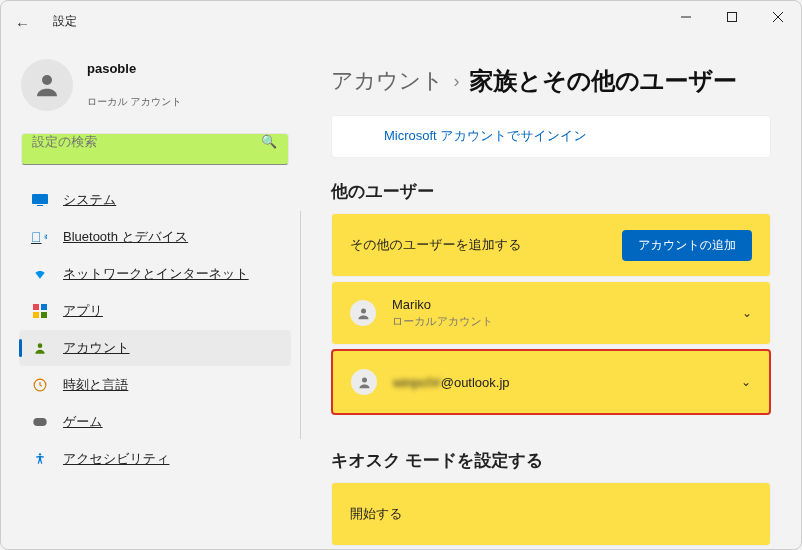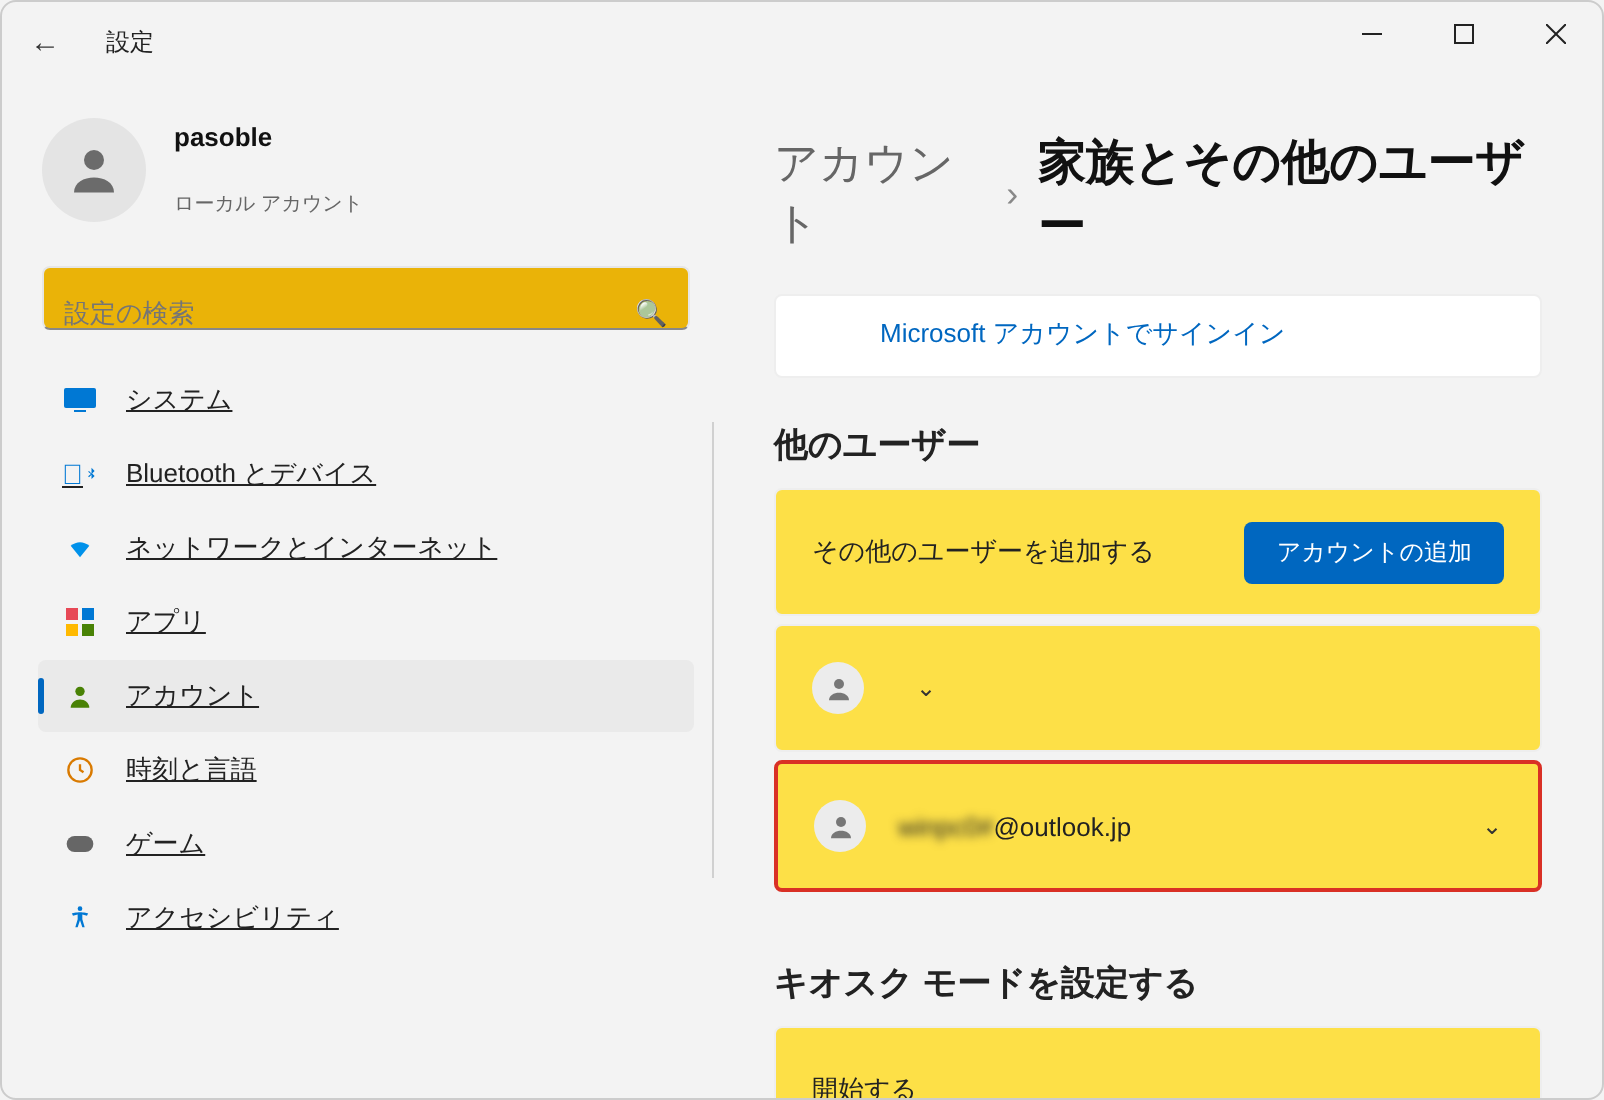--- a/index.html
+++ b/index.html
@@ -6,29 +6,29 @@
   body { width: 802px; height: 550px; background: #f3f3f3; overflow: hidden; position: relative; border: 1px solid #ccc; border-radius: 8px; }
   
   .titlebar { height: 40px; display: flex; align-items: center; padding-left: 14px; }
   .titlebar-back { width: 28px; font-size: 15px; color: #333; cursor: pointer; }
   .titlebar-title { font-size: 12px; color: #222; margin-left: 10px; }
   .window-controls { position: absolute; top: 0; right: 0; display: flex; }
   .win-btn { width: 46px; height: 32px; display: flex; align-items: center; justify-content: center; font-size: 10px; color: #222; }
   
   .content { display: flex; height: calc(100% - 40px); }
   
-  .sidebar { width: 356px; padding: 0 6px 0 14px; display: flex; flex-direction: column; position: relative; }
+  .sidebar { width: 300px; padding: 0 6px 0 14px; display: flex; flex-direction: column; position: relative; }
   .user-block { display: flex; align-items: center; padding: 18px 6px 22px 6px; }
   .avatar { width: 52px; height: 52px; border-radius: 50%; background: #e4e4e4; display: flex; align-items: center; justify-content: center; }
   .avatar svg { width: 30px; height: 30px; fill: #6b6b6b; }
   .user-text { margin-left: 14px; }
   .user-name { font-size: 13px; font-weight: 600; color: #111; }
   .user-sub { font-size: 10px; color: #666; margin-top: 19px; }
   
-  .search { margin: 0 6px 16px 6px; height: 32px; background: #eab308; border: 1px solid #e6e6e6; border-bottom: 1px solid #888; border-radius: 4px; display: flex; align-items: flex-end; padding: 0 10px; }
+  .search { margin: 0 6px 16px 6px; height: 32px; background: #bef264; border: 1px solid #e6e6e6; border-bottom: 1px solid #888; border-radius: 4px; display: flex; align-items: flex-start; padding: 0 10px; }
   .search input { flex: 1; border: none; outline: none; font-size: 13px; background: transparent; }
   .search-ico { font-size: 13px; color: #555; }
   
   .nav { overflow-y: auto; }
   .nav-item { height: 36px; display: flex; align-items: center; padding: 0 12px; border-radius: 4px; font-size: 13px; color: #222; cursor: pointer; margin: 1px 4px; position: relative; text-decoration: underline; }
   .nav-item.active { background: #eaeaea; }
   .nav-item.active::before { content: ""; position: absolute; left: 0; top: 9px; bottom: 9px; width: 3px; background: #0067c0; border-radius: 2px; }
   .nav-ico { width: 18px; height: 18px; margin-right: 14px; display: flex; align-items: center; justify-content: center; font-size: 14px; }
   
   .divider { position: absolute; right: 0; top: 170px; bottom: 110px; width: 1px; background: #d0d0d0; }
@@ -199,20 +199,24 @@
     </div>
 
     <div class="card">
       <div class="card-row">
         <div class="row-avatar">
             <svg viewBox="0 0 24 24">
               <circle cx="12" cy="8" r="4"></circle>
               <path d="M4 21c0-4 4-6 8-6s8 2 8 6"></path>
             </svg>
           </div>
+        <div class="card-text">
+          <div>Mariko</div>
+          <div class="card-sub">ローカルアカウント</div>
+        </div>
         <span class="chev">⌄</span>
       </div>
     </div>
 
     <div class="card highlight">
       <div class="card-row">
         <div class="row-avatar">
             <svg viewBox="0 0 24 24">
               <circle cx="12" cy="8" r="4"></circle>
               <path d="M4 21c0-4 4-6 8-6s8 2 8 6"></path>

